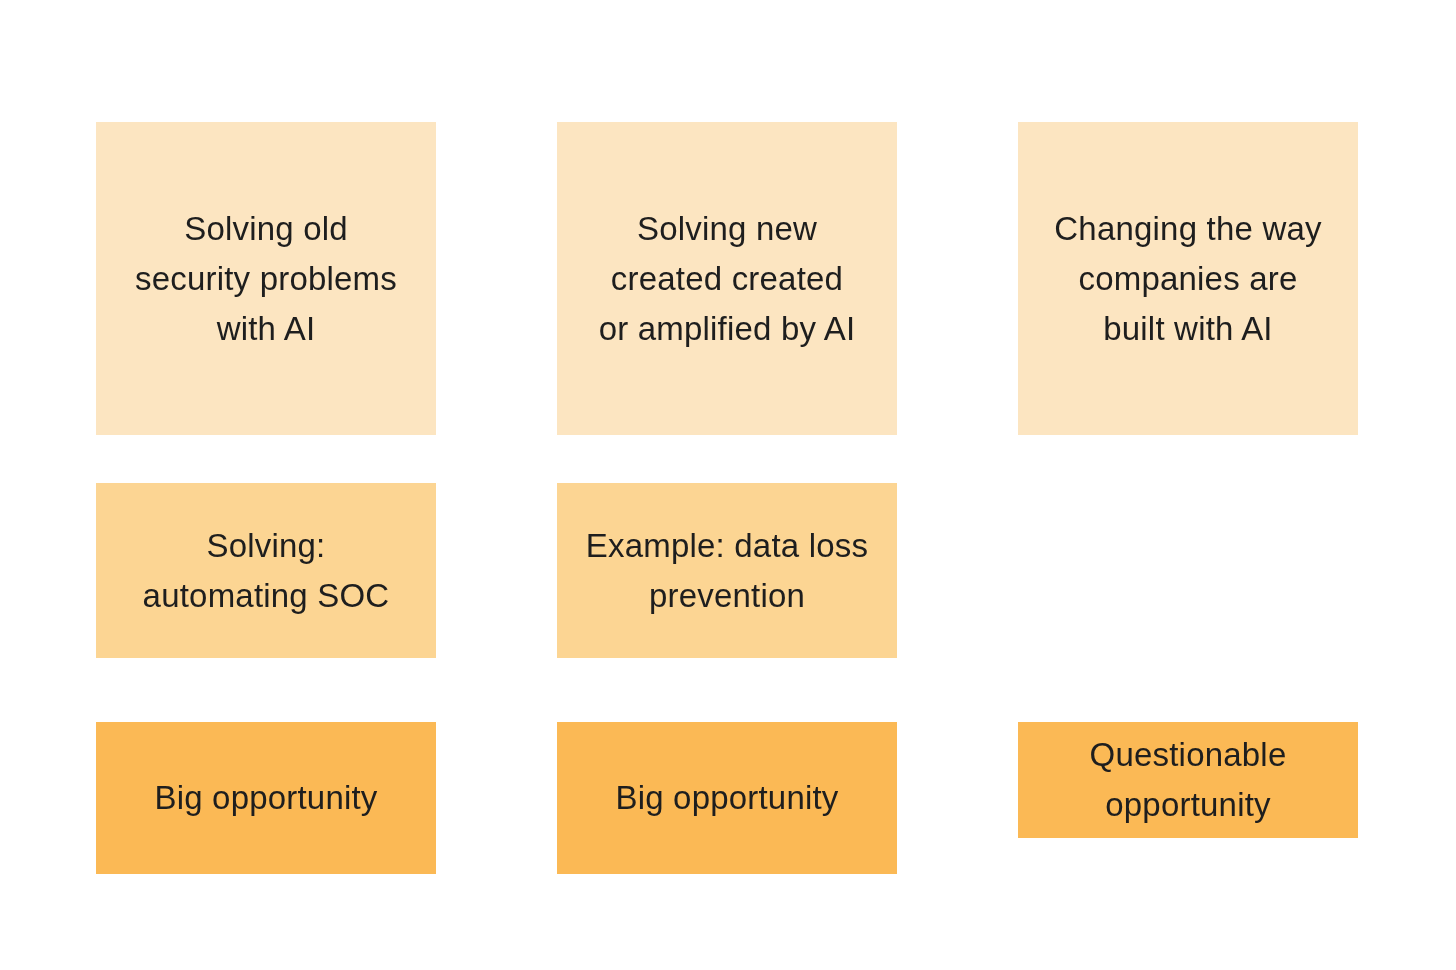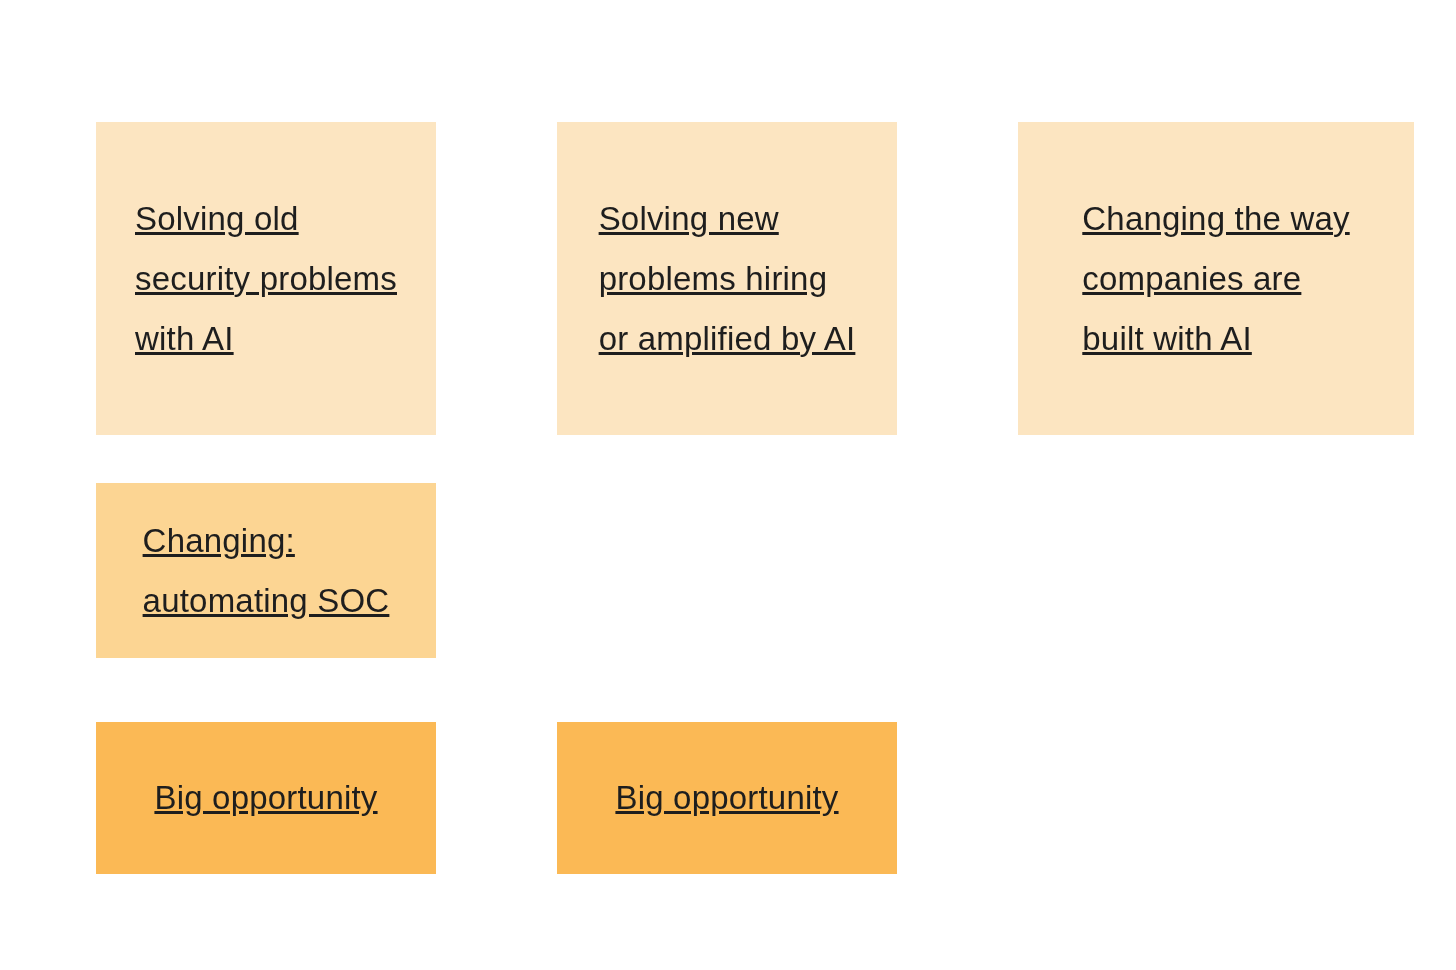--- a/index.html
+++ b/index.html
@@ -20,53 +20,57 @@
     top: 0;
     width: 1456px;
     height: 970px;
     background: var(--canvas-bg, #ffffff);
   }
   .cell {
     position: absolute;
     display: flex;
     align-items: center;
     justify-content: center;
+    text-align: center;
     white-space: pre-line;
     color: var(--text, #1e1e1e);
     font-size: 33px;
-    line-height: 60px;
+    line-height: 50px;
     letter-spacing: 0.2px;
-    text-decoration: underline;
   }
   
   .r1 { top: 122px; height: 313px; background: var(--category-row-bg, #fce5c1); }
   .r2 { top: 483px; height: 175px; background: var(--example-row-bg, #fcd593); }
   .r3 { top: 722px; height: 152px; background: var(--verdict-row-bg, #fbb955); }
   
   .c1 { left: 96px;   width: 340px; }
   .c2 { left: 557px;  width: 340px; }
-  .c3 { left: 1018px; width: 396px; }
+  .c3 { left: 1018px; width: 340px; }
   
   .c3.r2 { height: 164px; }
   .c3.r3 { height: 116px; }
 </style>
 </head>
 <body>
 
 <div class="canvas">
 
   <div class="cell r1 c1">Solving old
 security problems
 with AI</div>
   <div class="cell r1 c2">Solving new
-problems hiring
+created created
 or amplified by AI</div>
   <div class="cell r1 c3">Changing the way
 companies are
 built with AI</div>
 
-  <div class="cell r2 c1">Changing:
+  <div class="cell r2 c1">Solving:
 automating SOC</div>
+  <div class="cell r2 c2">Example: data loss
+prevention</div>
 
   <div class="cell r3 c1">Big opportunity</div>
   <div class="cell r3 c2">Big opportunity</div>
+  <div class="cell r3 c3">Questionable
+opportunity</div>
 
 </div>
 
 </body></html>

